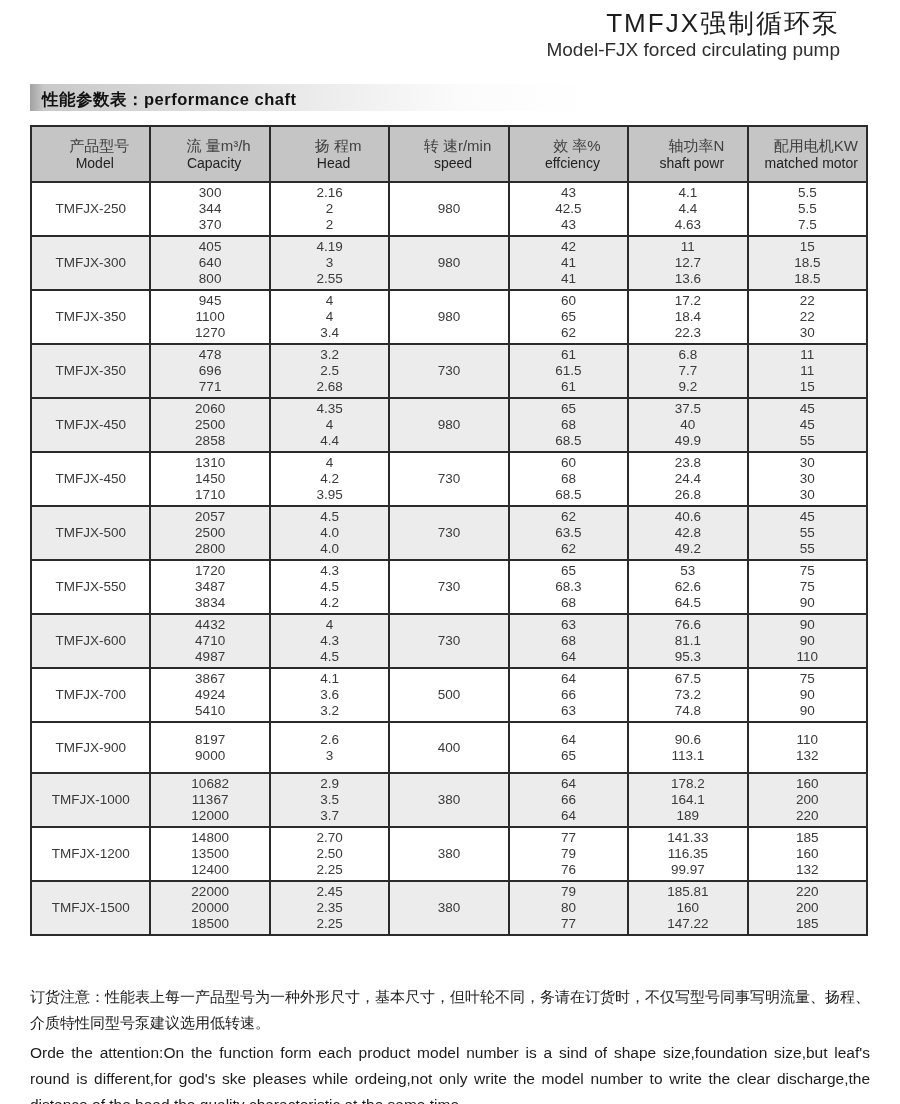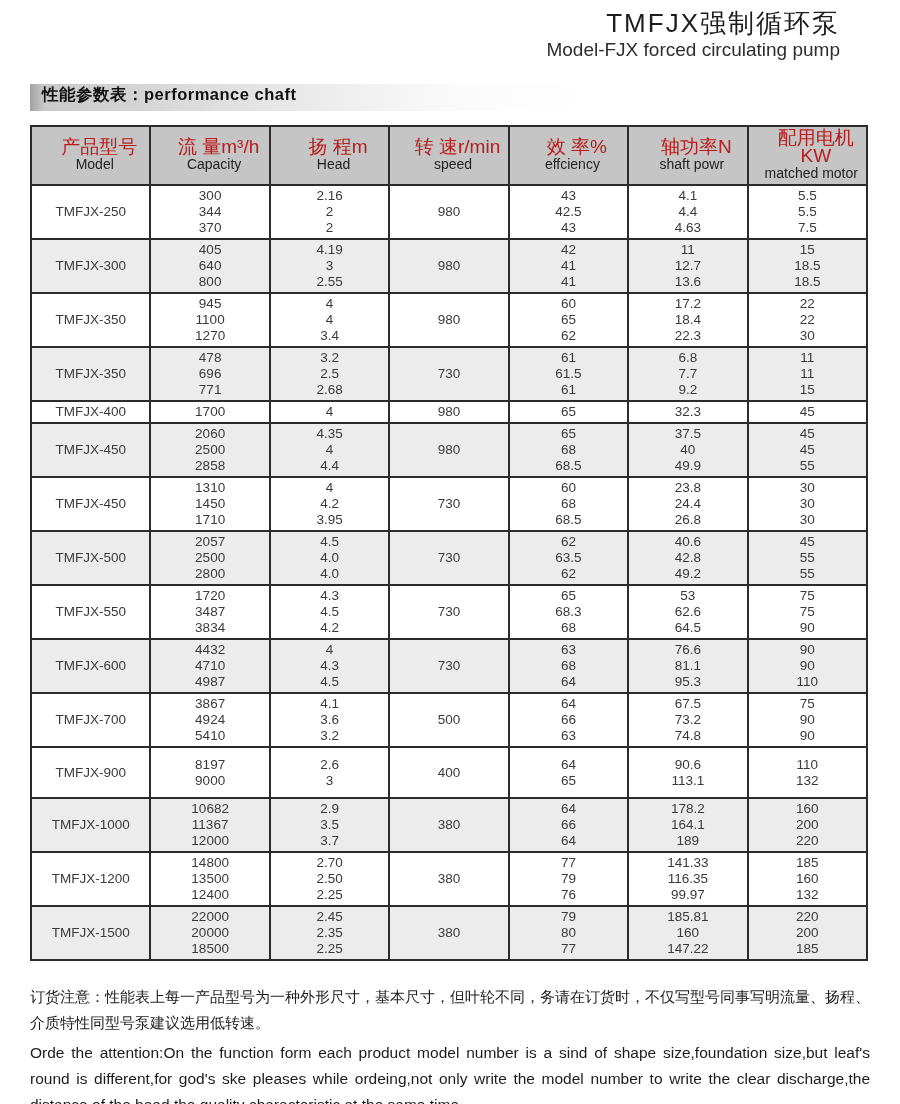--- a/index.html
+++ b/index.html
@@ -37,21 +37,21 @@
   .section-bar {
     position: absolute;
     left: 30px;
     top: 84px;
     width: 838px;
     height: 27px;
     background: linear-gradient(to right,
       #a2a2a2 0px, #c9c9c9 14px, #d5d5d5 110px,
       #ececec 290px, #fbfbfb 430px, #ffffff 560px);
     display: flex;
-    align-items: flex-start;
+    align-items: flex-end;
   }
   .section-bar .section-title {
     font-size: 16.5px;
     font-weight: bold;
     color: #111111;
     padding-left: 12px;
     letter-spacing: 0.5px;
   }
   .spec-table {
     position: absolute;
@@ -66,22 +66,22 @@
     text-align: center;
     vertical-align: middle;
   }
   .spec-table th {
     background: var(--header-bg, #c5c5c5);
     height: 50px;
     font-weight: normal;
     padding: 2px 1px;
   }
   .th-zh {
-    font-size: 19px;
-    color: #b91c1c;
+    font-size: 15px;
+    color: #404040;
     line-height: 18px;
     margin-left: 17px;
   }
   .th-en {
     font-size: 14px;
     color: #222222;
     line-height: 17px;
     padding-left: 8px;
   }
   .spec-table tbody tr {
@@ -240,29 +240,20 @@
           <td>61
 61.5
 61</td>
           <td>6.8
 7.7
 9.2</td>
           <td>11
 11
 15</td>
         </tr>
-        <tr class="short-row">
-          <td>TMFJX-400</td>
-          <td>1700</td>
-          <td>4</td>
-          <td>980</td>
-          <td>65</td>
-          <td>32.3</td>
-          <td>45</td>
-        </tr>
         <tr class="alt">
           <td>TMFJX-450</td>
           <td>2060
 2500
 2858</td>
           <td>4.35
 4
 4.4</td>
           <td>980</td>
           <td>65

